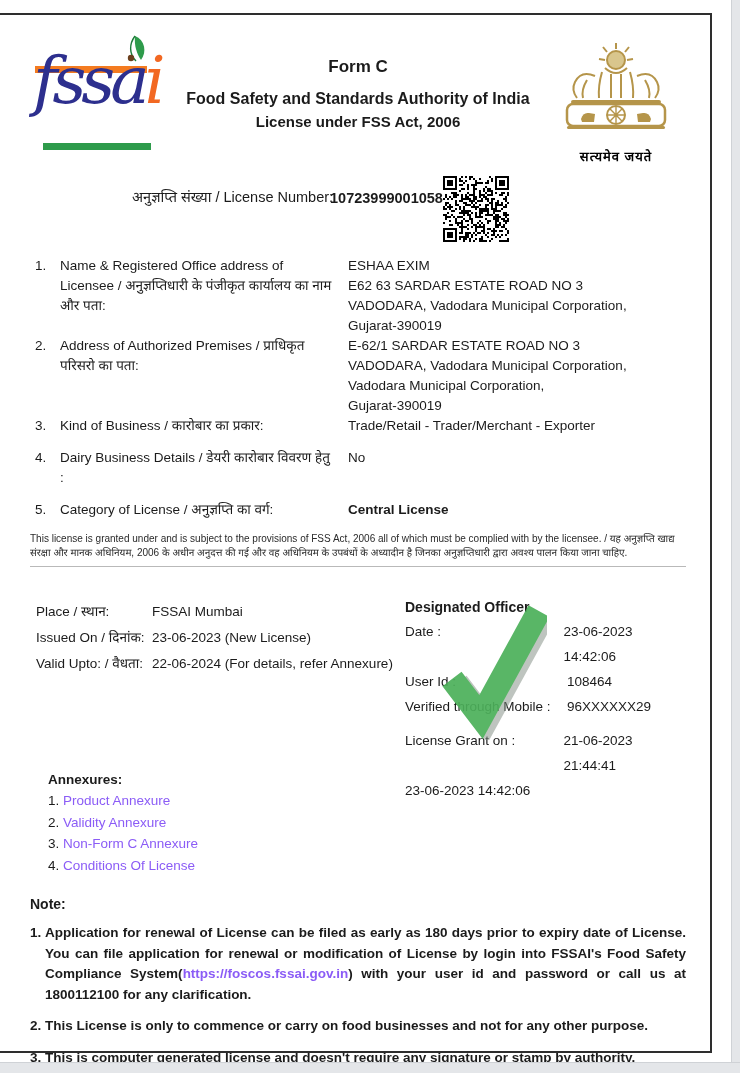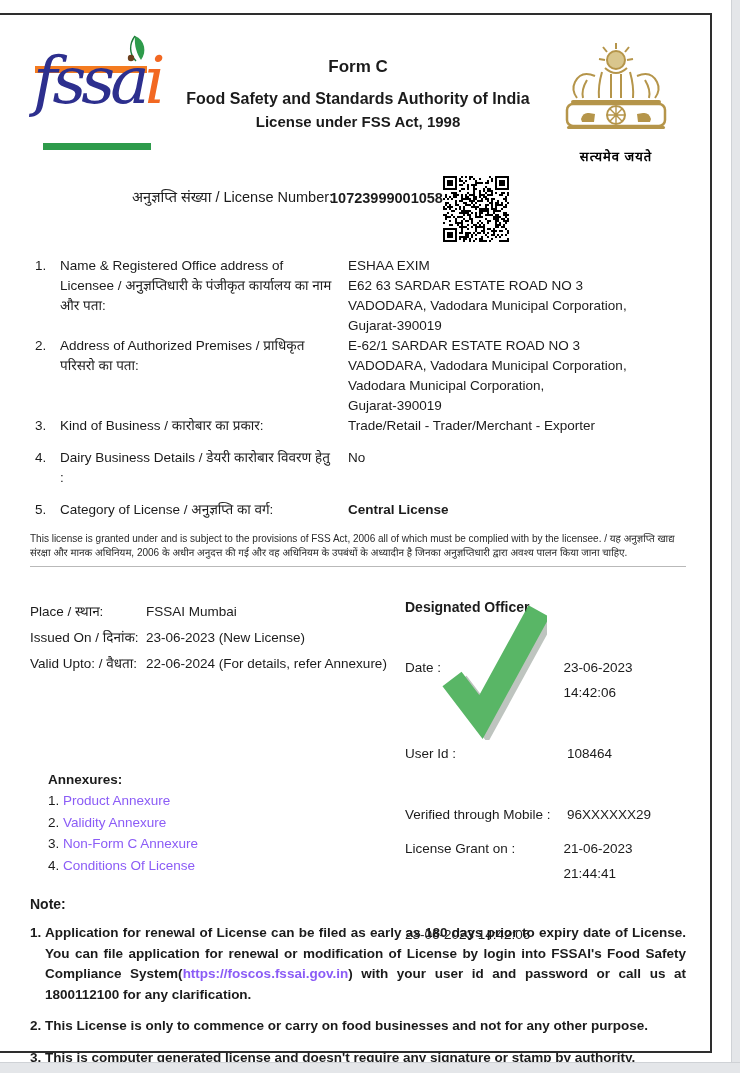--- a/index.html
+++ b/index.html
@@ -52,26 +52,26 @@
   .item.gap { margin-bottom:12px; }
   .v-bold { font-weight:700; }
 
   
   .fine-print { margin-top:10px; font-size:10px; line-height:1.42; color:#2a2a2a; width:650px; }
 
   .divider { margin-top:6px; border-top:1px solid #b9b9b9; width:656px; }
 
   
   .info-zone { position:relative; margin-top:28px; height:168px; font-size:13.5px; }
-  .issue-rows { position:absolute; left:0; top:4px; }
+  .issue-rows { position:absolute; left:6px; top:4px; }
   .issue-row { display:flex; line-height:26px; }
   .issue-row .lbl { width:116px; }
   .officer { position:absolute; left:375px; top:0; width:281px; }
   .officer-title { font-weight:700; font-size:14px; line-height:24px; }
-  .officer-row { display:flex; line-height:25px;margin-top:36px; }
+  .officer-row { display:flex; line-height:25px; }
   .officer-row .lbl { width:162px; }
   .officer-row.spaced { margin-top:9px; }
   .checkmark { position:absolute; left:405px; top:3px; opacity:.92; pointer-events:none; }
 
   
   .annexures { margin-top:6px; padding-left:18px; font-size:13.5px; }
   .annex-title { font-weight:700; line-height:21px; }
   .annex-item { line-height:21.5px; }
   .link { color:#8b5cf6; cursor:pointer; }
 
@@ -101,21 +101,21 @@
         <svg class="leaf" width="34" height="38" viewBox="0 0 34 38">
           <path d="M20 2 C30 6 32 18 26 26 C22 20 19 12 20 2 Z" fill="#2e9b4b"></path>
           <path d="M20 2 C14 10 14 20 21 27" fill="none" stroke="#1d7a38" stroke-width="1.4"></path>
           <circle cx="16" cy="24" r="3.2" fill="#6b3f1d"></circle>
         </svg>
       </div>
 
       <div class="titles">
         <div class="t-form">Form C</div>
         <div class="t-authority">Food Safety and Standards Authority of India</div>
-        <div class="t-act">License under FSS Act, 1998</div>
+        <div class="t-act">License under FSS Act, 2006</div>
       </div>
 
       <div class="emblem">
         <svg width="118" height="100" viewBox="0 0 118 100">
           <g stroke="#b5954a" fill="none" stroke-width="2">
 
             <circle cx="59" cy="18" r="9" fill="#d9c68d"></circle>
             <path d="M50 10 l-4 -5 M59 7 l0 -6 M68 10 l4 -5 M48 18 l-6 -1 M70 18 l6 -1"></path>
             <path d="M48 26 q11 10 22 0"></path>
 

